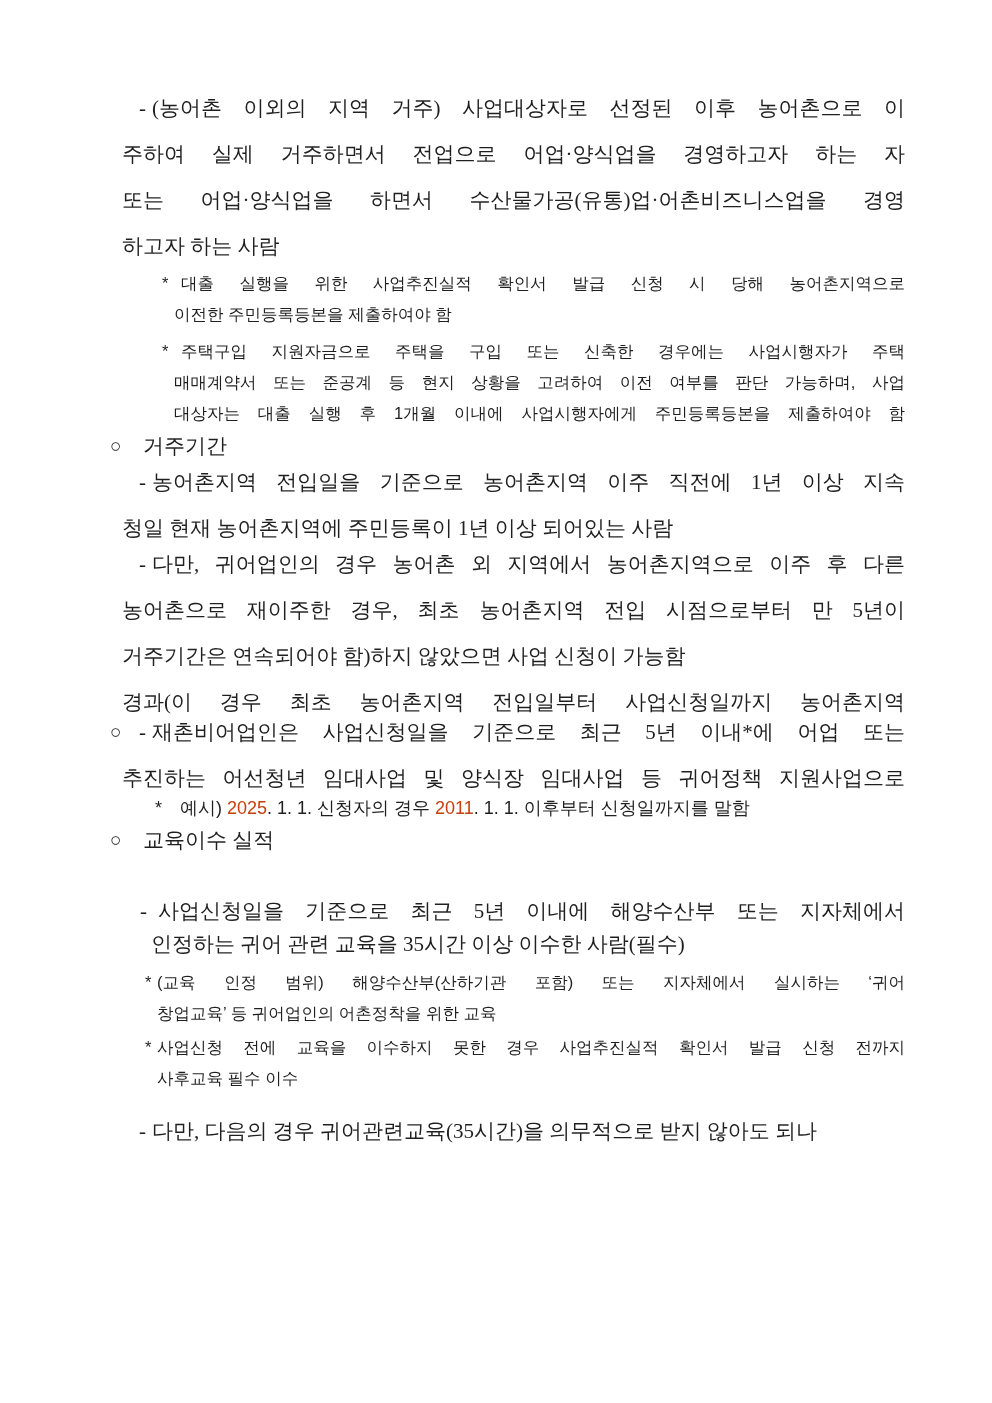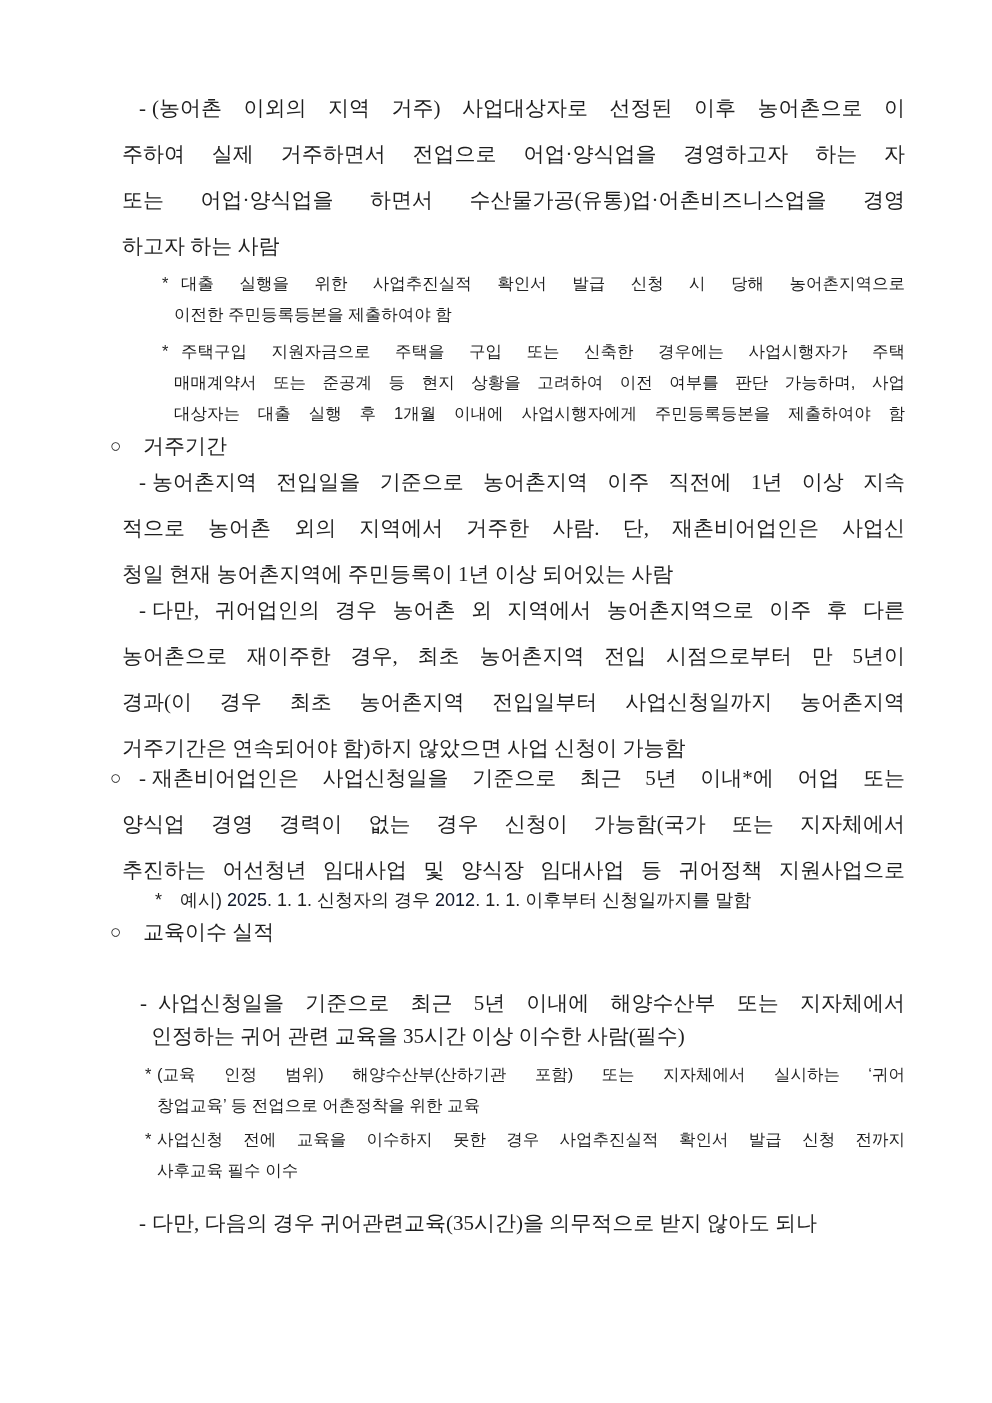--- a/index.html
+++ b/index.html
@@ -58,21 +58,21 @@
   }
   .line.fill {
     white-space: normal;
     text-align: justify;
     text-align-last: justify;
     -moz-text-align-last: justify;
     text-justify: inter-word;
   }
 
   .seg.b { font-weight: normal; }
-  .seg.blue { color: #0f172a; }
+  .seg.blue { color: #c2410c; }
 </style>
 </head>
 <body>
 
 <div class="page">
   <div class="doc" id="doc-body">
       <div class="item s-lg v-hang" style="margin-top: 85px;">
         <span class="marker">-</span>
         <div class="line first fill"><span class="seg b">(농어촌 이외의 지역 거주)</span><span class="seg"> 사업대상자로 선정된 이후 농어촌으로 이</span></div>
         <div class="line fill"><span class="seg">주하여 실제 거주하면서 전업으로 어업·양식업을 경영하고자 하는 자</span></div>
@@ -90,56 +90,54 @@
         <div class="line fill"><span class="seg">매매계약서 또는 준공계 등 현지 상황을 고려하여 이전 여부를 판단 가능하며, 사업</span></div>
         <div class="line fill"><span class="seg">대상자는 대출 실행 후 1개월 이내에 사업시행자에게 주민등록등본을 제출하여야 함</span></div>
       </div>
       <div class="item s-lg v-section" style="margin-top: -6px;">
         <span class="marker">○</span>
         <div class="line first"><span class="seg">거주기간</span></div>
       </div>
       <div class="item s-lg v-hang" style="margin-top: -10px;">
         <span class="marker">-</span>
         <div class="line first fill"><span class="seg">농어촌지역 전입일을 기준으로 농어촌지역 이주 직전에 1년 이상 지속</span></div>
-        <div class="line fill"><span class="seg">적으로 농어촌 외의 지역에서 거주한 사람. 단, 재촌비어업인은 사업신</span></div>
         <div class="line"><span class="seg">청일 현재 농어촌지역에 주민등록이 1년 이상 되어있는 사람</span></div>
       </div>
       <div class="item s-lg v-hang" style="margin-top: -10px;">
         <span class="marker">-</span>
         <div class="line first fill"><span class="seg">다만, 귀어업인의 경우 농어촌 외 지역에서 농어촌지역으로 이주 후 다른</span></div>
         <div class="line fill"><span class="seg">농어촌으로 재이주한 경우, 최초 농어촌지역 전입 시점으로부터 만 5년이</span></div>
+        <div class="line"><span class="seg">거주기간은 연속되어야 함)하지 않았으면 사업 신청이 가능함</span></div>
         <div class="line fill"><span class="seg">경과(이 경우 최초 농어촌지역 전입일부터 사업신청일까지 농어촌지역</span></div>
-        <div class="line"><span class="seg">거주기간은 연속되어야 함)하지 않았으면 사업 신청이 가능함</span></div>
       </div>
       <div class="item s-lg v-section" style="margin-top: -16px;">
         <span class="marker">○</span>
       </div>
       <div class="item s-lg v-hang" style="margin-top: -6px;">
         <span class="marker">-</span>
         <div class="line first fill"><span class="seg">재촌비어업인은 사업신청일을 기준으로 최근 5년 이내*에 어업 또는</span></div>
-        <div class="line fill"><span class="seg">양식업 경영 경력이 없는 경우 신청이 가능함(국가 또는 지자체에서</span></div>
         <div class="line fill"><span class="seg">추진하는 어선청년 임대사업 및 양식장 임대사업 등 귀어정책 지원사업으로</span></div>
       </div>
       <div class="item s-sb v-note-b" style="margin-top: -8px;">
         <span class="marker">*</span>
-        <div class="line first"><span class="seg">예시) </span><span class="seg blue">2025</span><span class="seg">. 1. 1. 신청자의 경우 </span><span class="seg blue">2012</span><span class="seg">. 1. 1. 이후부터 신청일까지를 말함</span></div>
+        <div class="line first"><span class="seg">예시) </span><span class="seg blue">2025</span><span class="seg">. 1. 1. 신청자의 경우 </span><span class="seg blue">2011</span><span class="seg">. 1. 1. 이후부터 신청일까지를 말함</span></div>
       </div>
       <div class="item s-lg v-section" style="margin-top: -7px;">
         <span class="marker">○</span>
         <div class="line first"><span class="seg">교육이수 실적</span></div>
       </div>
       <div class="item s-md v-flush" style="margin-top: 1px;">
         <span class="marker">-</span>
         <div class="line first fill"><span class="seg">사업신청일을 기준으로 최근 5년 이내에 해양수산부 또는 지자체에서</span></div>
         <div class="line"><span class="seg">인정하는 귀어 관련 교육을 35시간 이상 이수한 사람(필수)</span></div>
       </div>
       <div class="item s-sm v-note-c" style="margin-top: 6px;">
         <span class="marker">*</span>
         <div class="line first fill"><span class="seg">(교육 인정 범위) 해양수산부(산하기관 포함) 또는 지자체에서 실시하는 ‘귀어</span></div>
-        <div class="line"><span class="seg">창업교육’ 등 전업으로 어촌정착을 위한 교육</span></div>
+        <div class="line"><span class="seg">창업교육’ 등 귀어업인의 어촌정착을 위한 교육</span></div>
       </div>
       <div class="item s-sm v-note-c" style="margin-top: 3px;">
         <span class="marker">*</span>
         <div class="line first fill"><span class="seg">사업신청 전에 교육을 이수하지 못한 경우 사업추진실적 확인서 발급 신청 전까지</span></div>
         <div class="line"><span class="seg">사후교육 필수 이수</span></div>
       </div>
       <div class="item s-lg v-hang" style="margin-top: 14px;">
         <span class="marker">-</span>
         <div class="line first"><span class="seg">다만, 다음의 경우 귀어관련교육(35시간)을 의무적으로 받지 않아도 되나</span></div>
       </div>

